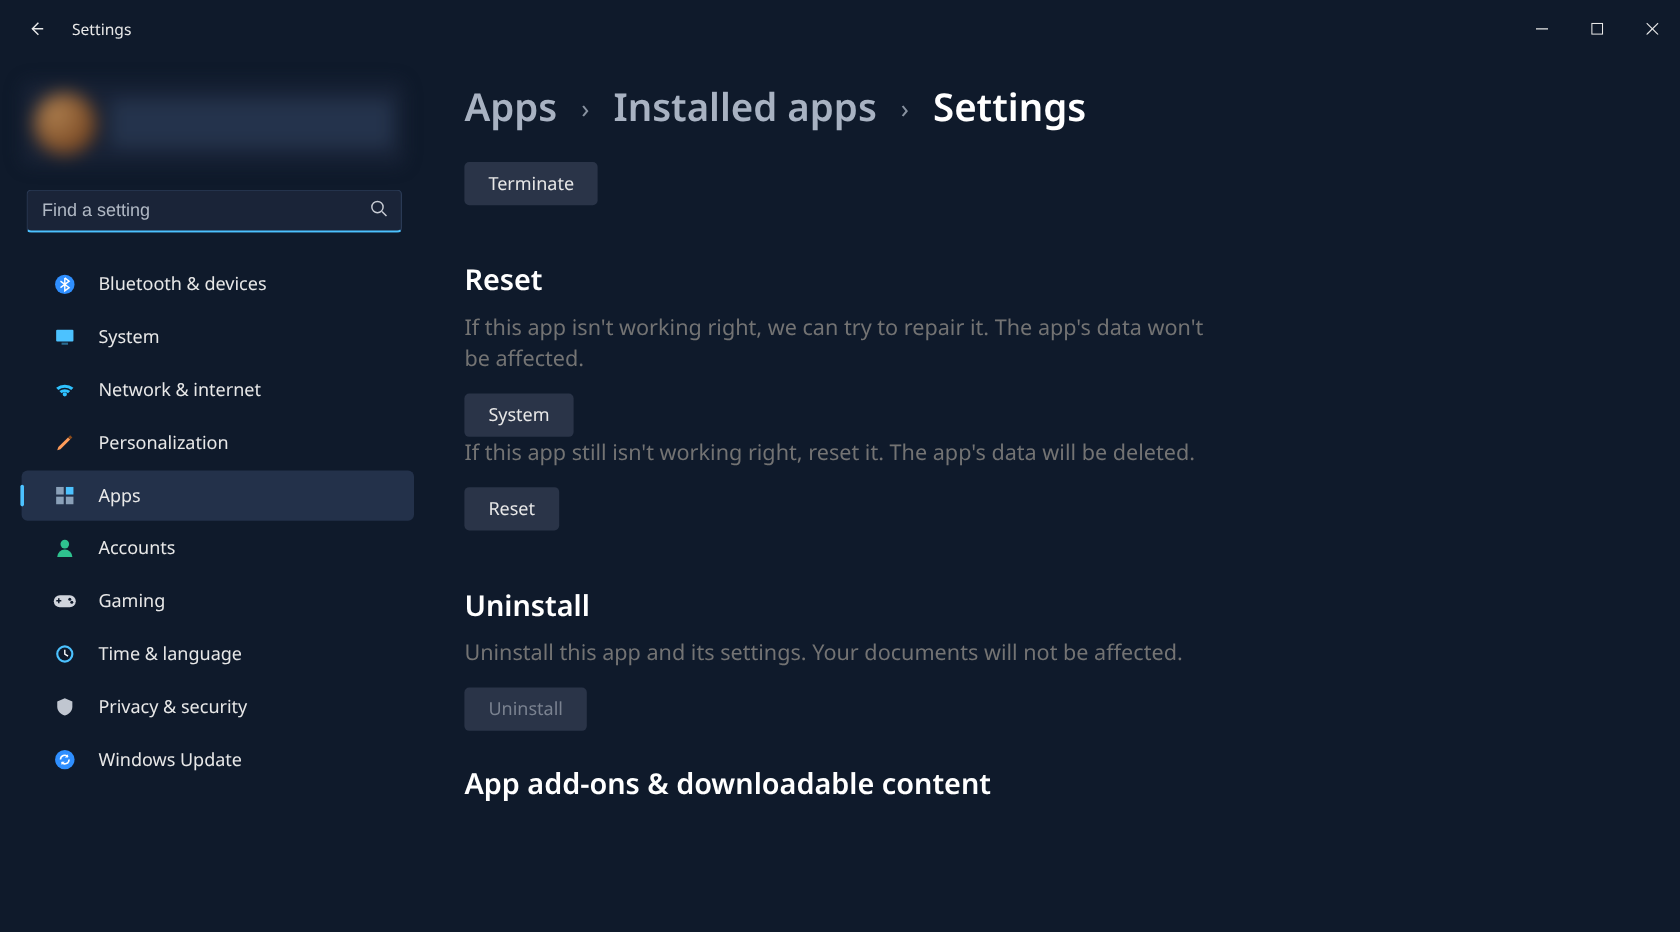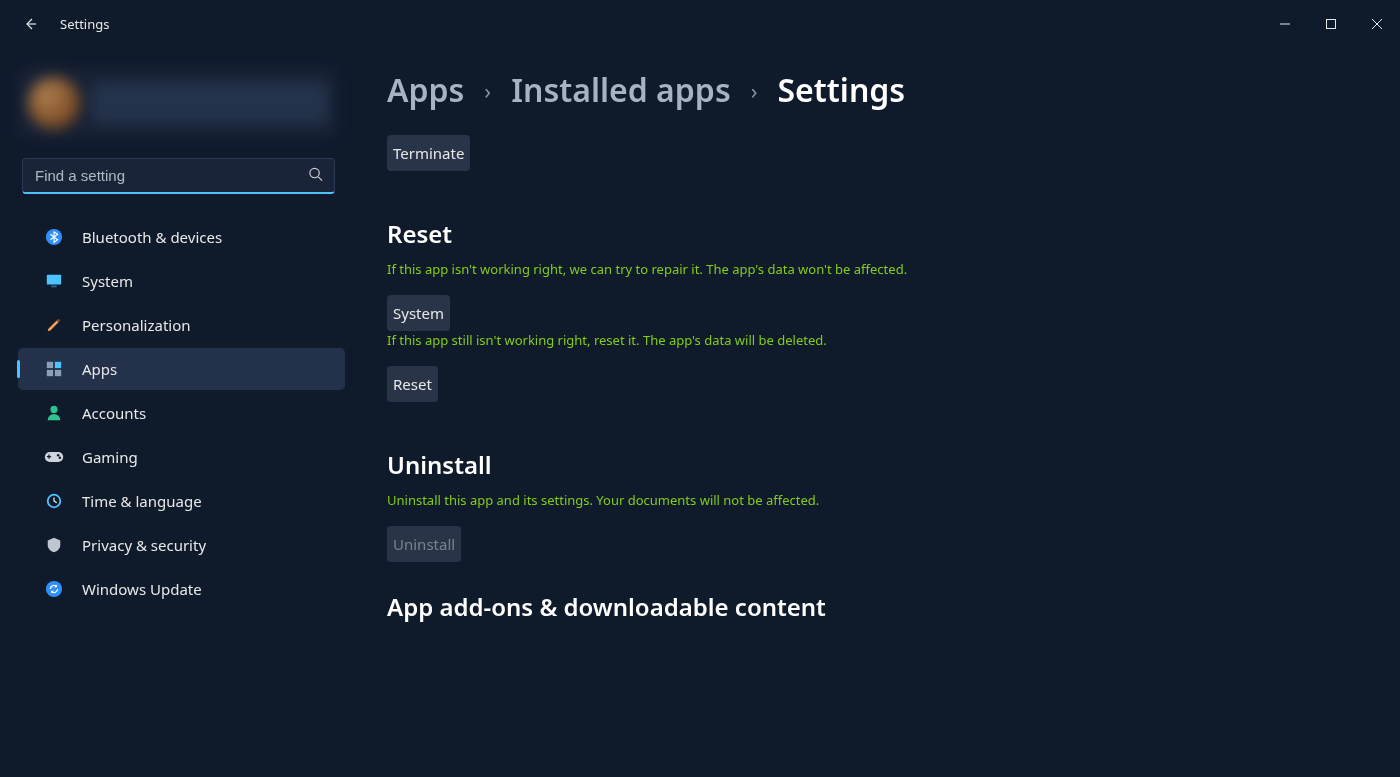--- a/index.html
+++ b/index.html
@@ -126,34 +126,34 @@
     cursor: pointer;
   }
   .crumb.current { color: #ffffff; cursor: default; }
   .crumb-sep { font-size: 22px; color: #8892a0; }
 
   .btn {
     display: inline-block;
     background: #2a3448;
     color: #e8e8e8;
     border: none;
-    padding: 8px 6px;
+    padding: 8px 20px;
     border-radius: 4px;
     font-size: 15px;
     cursor: pointer;
     font-family: inherit;
   }
   .btn.disabled { color: #7a8290; cursor: default; }
 
   .section { margin-top: 46px; max-width: 640px; }
   .section-title {
     font-size: 24px; font-weight: 600; color: #ffffff; margin-bottom: 10px;
   }
   .section-desc {
-    font-size: 13px; color: #84cc16; line-height: 1.45; margin-bottom: 16px;
+    font-size: 18px; color: #737373; line-height: 1.45; margin-bottom: 16px;
   }
   .addons-title { font-size: 24px; font-weight: 600; color: #ffffff; margin-top: 28px; }
 </style>
 </head>
 <body>
 
 <div class="titlebar">
   <div class="titlebar-left">
     <div class="back-arrow">
       <svg width="16" height="16" viewBox="0 0 16 16" fill="none" stroke="currentColor" stroke-width="1.2">
@@ -215,20 +215,28 @@
           <span class="nav-icon">
             <svg width="18" height="18" viewBox="0 0 20 20" fill="#4cc2ff">
               <rect x="2" y="3" width="16" height="11" rx="1"></rect>
               <rect x="7" y="15" width="6" height="2" fill="#2a6a8f"></rect>
             </svg>
           </span>
           <span class="nav-label">System</span>
         </li>
         <li class="nav-item">
           <span class="nav-icon">
+            <svg width="18" height="18" viewBox="0 0 20 20" fill="#2fc2ff">
+              <path d="M10 16a2 2 0 100-4 2 2 0 000 4zm-5-5a8 8 0 0110 0l-2 2a5 5 0 00-6 0zM2 8a13 13 0 0116 0l-2 2a10 10 0 00-12 0z"></path>
+            </svg>
+          </span>
+          <span class="nav-label">Network &amp; internet</span>
+        </li>
+        <li class="nav-item">
+          <span class="nav-icon">
             <svg width="18" height="18" viewBox="0 0 20 20">
               <path d="M3 17l3-1 9-9-2-2-9 9z" fill="#ff9c5a"></path>
               <path d="M13 5l2 2 2-2-2-2z" fill="#8a4a1a"></path>
             </svg>
           </span>
           <span class="nav-label">Personalization</span>
         </li>
         <li class="nav-item active">
           <span class="nav-icon">
             <svg width="18" height="18" viewBox="0 0 20 20" fill="#8aa0b8">

